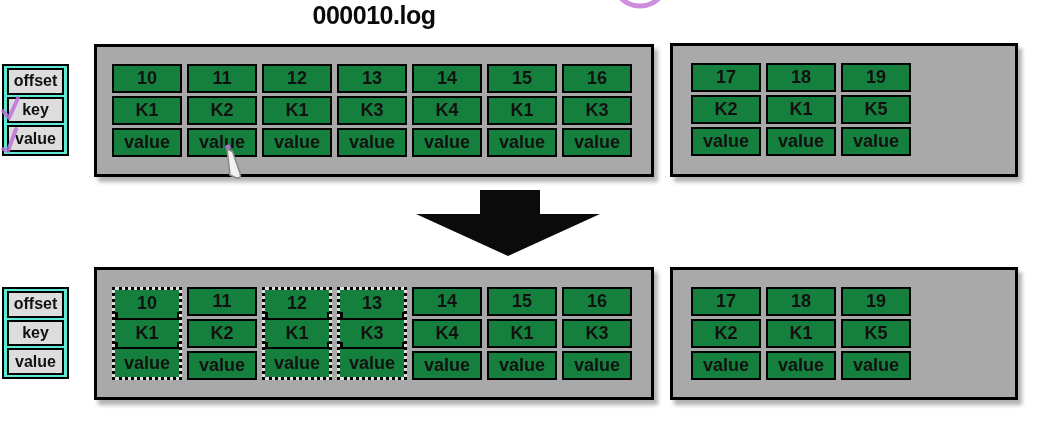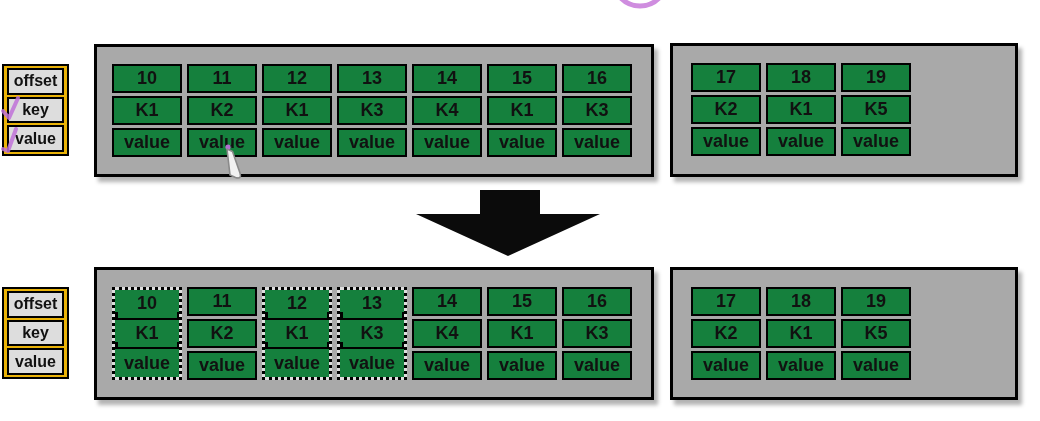--- a/index.html
+++ b/index.html
@@ -31,35 +31,36 @@
   .entry.dotted { border:3px dotted #000; background:#dedede; gap:0; }
   .entry.dotted .cell { border:none; position:relative; }
   .entry.dotted .cell:not(:last-child) { border-bottom:2.5px solid #000; }
   .entry.dotted .cell:not(:last-child)::before,
   .entry.dotted .cell:not(:last-child)::after {
       content:""; position:absolute; bottom:-2.5px; width:2.5px; height:8px; background:#000; }
   .entry.dotted .cell:not(:last-child)::before { left:0; }
   .entry.dotted .cell:not(:last-child)::after  { right:0; }
 
   .labelcol { position:absolute; left:2px; width:67px; height:92px;
-              background:#eab308; border:2.5px solid #000; padding:2px 3px;
+              background:#5eead4; border:2.5px solid #000; padding:2px 3px;
               display:flex; flex-direction:column; gap:2px; }
   .labelcol-top { top:64px; }
   .labelcol-bot { top:287px; }
   .labelcell { flex:1; background:#ddd; border:2px solid #000;
                display:flex; align-items:center; justify-content:center;
                font-size:16px; font-weight:bold; color:#111; }
 
   .overlay { position:absolute; pointer-events:none; }
 </style>
 </head>
 <body>
 
 <div class="stage">
 
+  <div class="title title-log10">000010.log</div>
 
   <svg class="overlay" style="left:600px;top:0;width:80px;height:12px" viewBox="0 0 80 12">
     <ellipse cx="40" cy="-21" rx="27" ry="27" fill="none" stroke="#c779d9" stroke-width="5" opacity="0.85"></ellipse>
   </svg>
 
   <div class="labelcol labelcol-top">
     <div class="labelcell">offset</div>
     <div class="labelcell">key</div>
     <div class="labelcell">value</div>
   </div>

